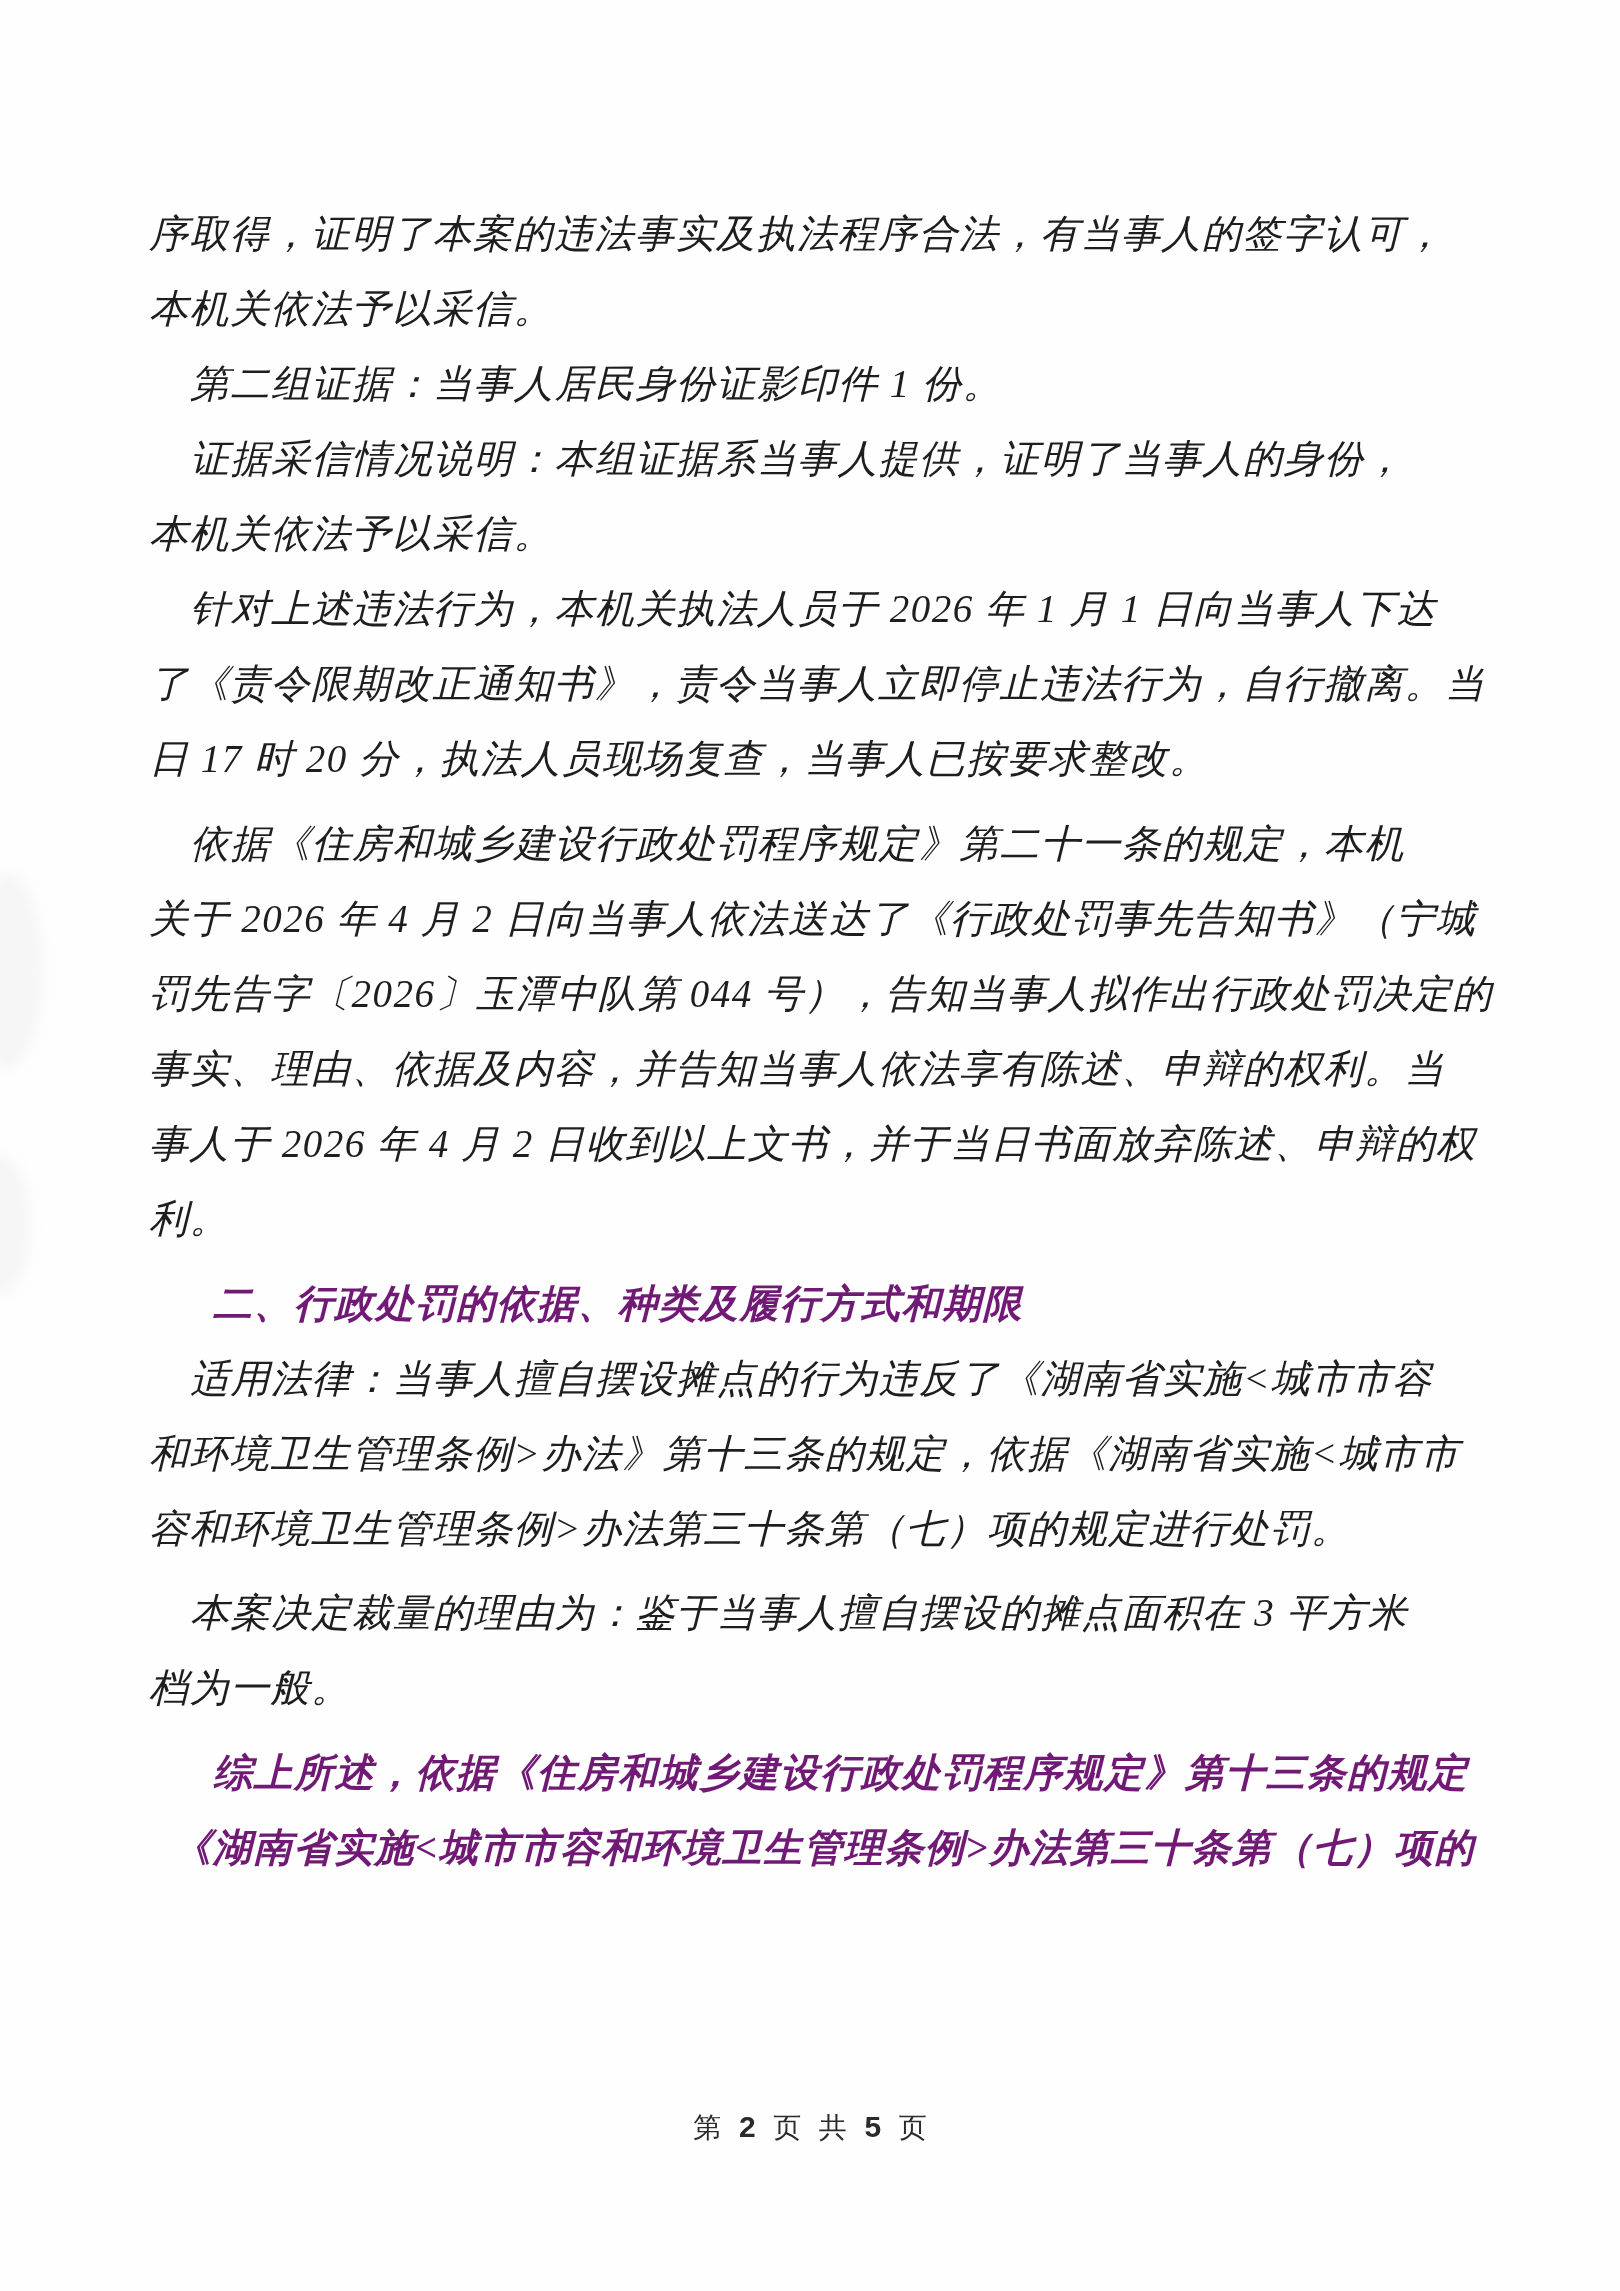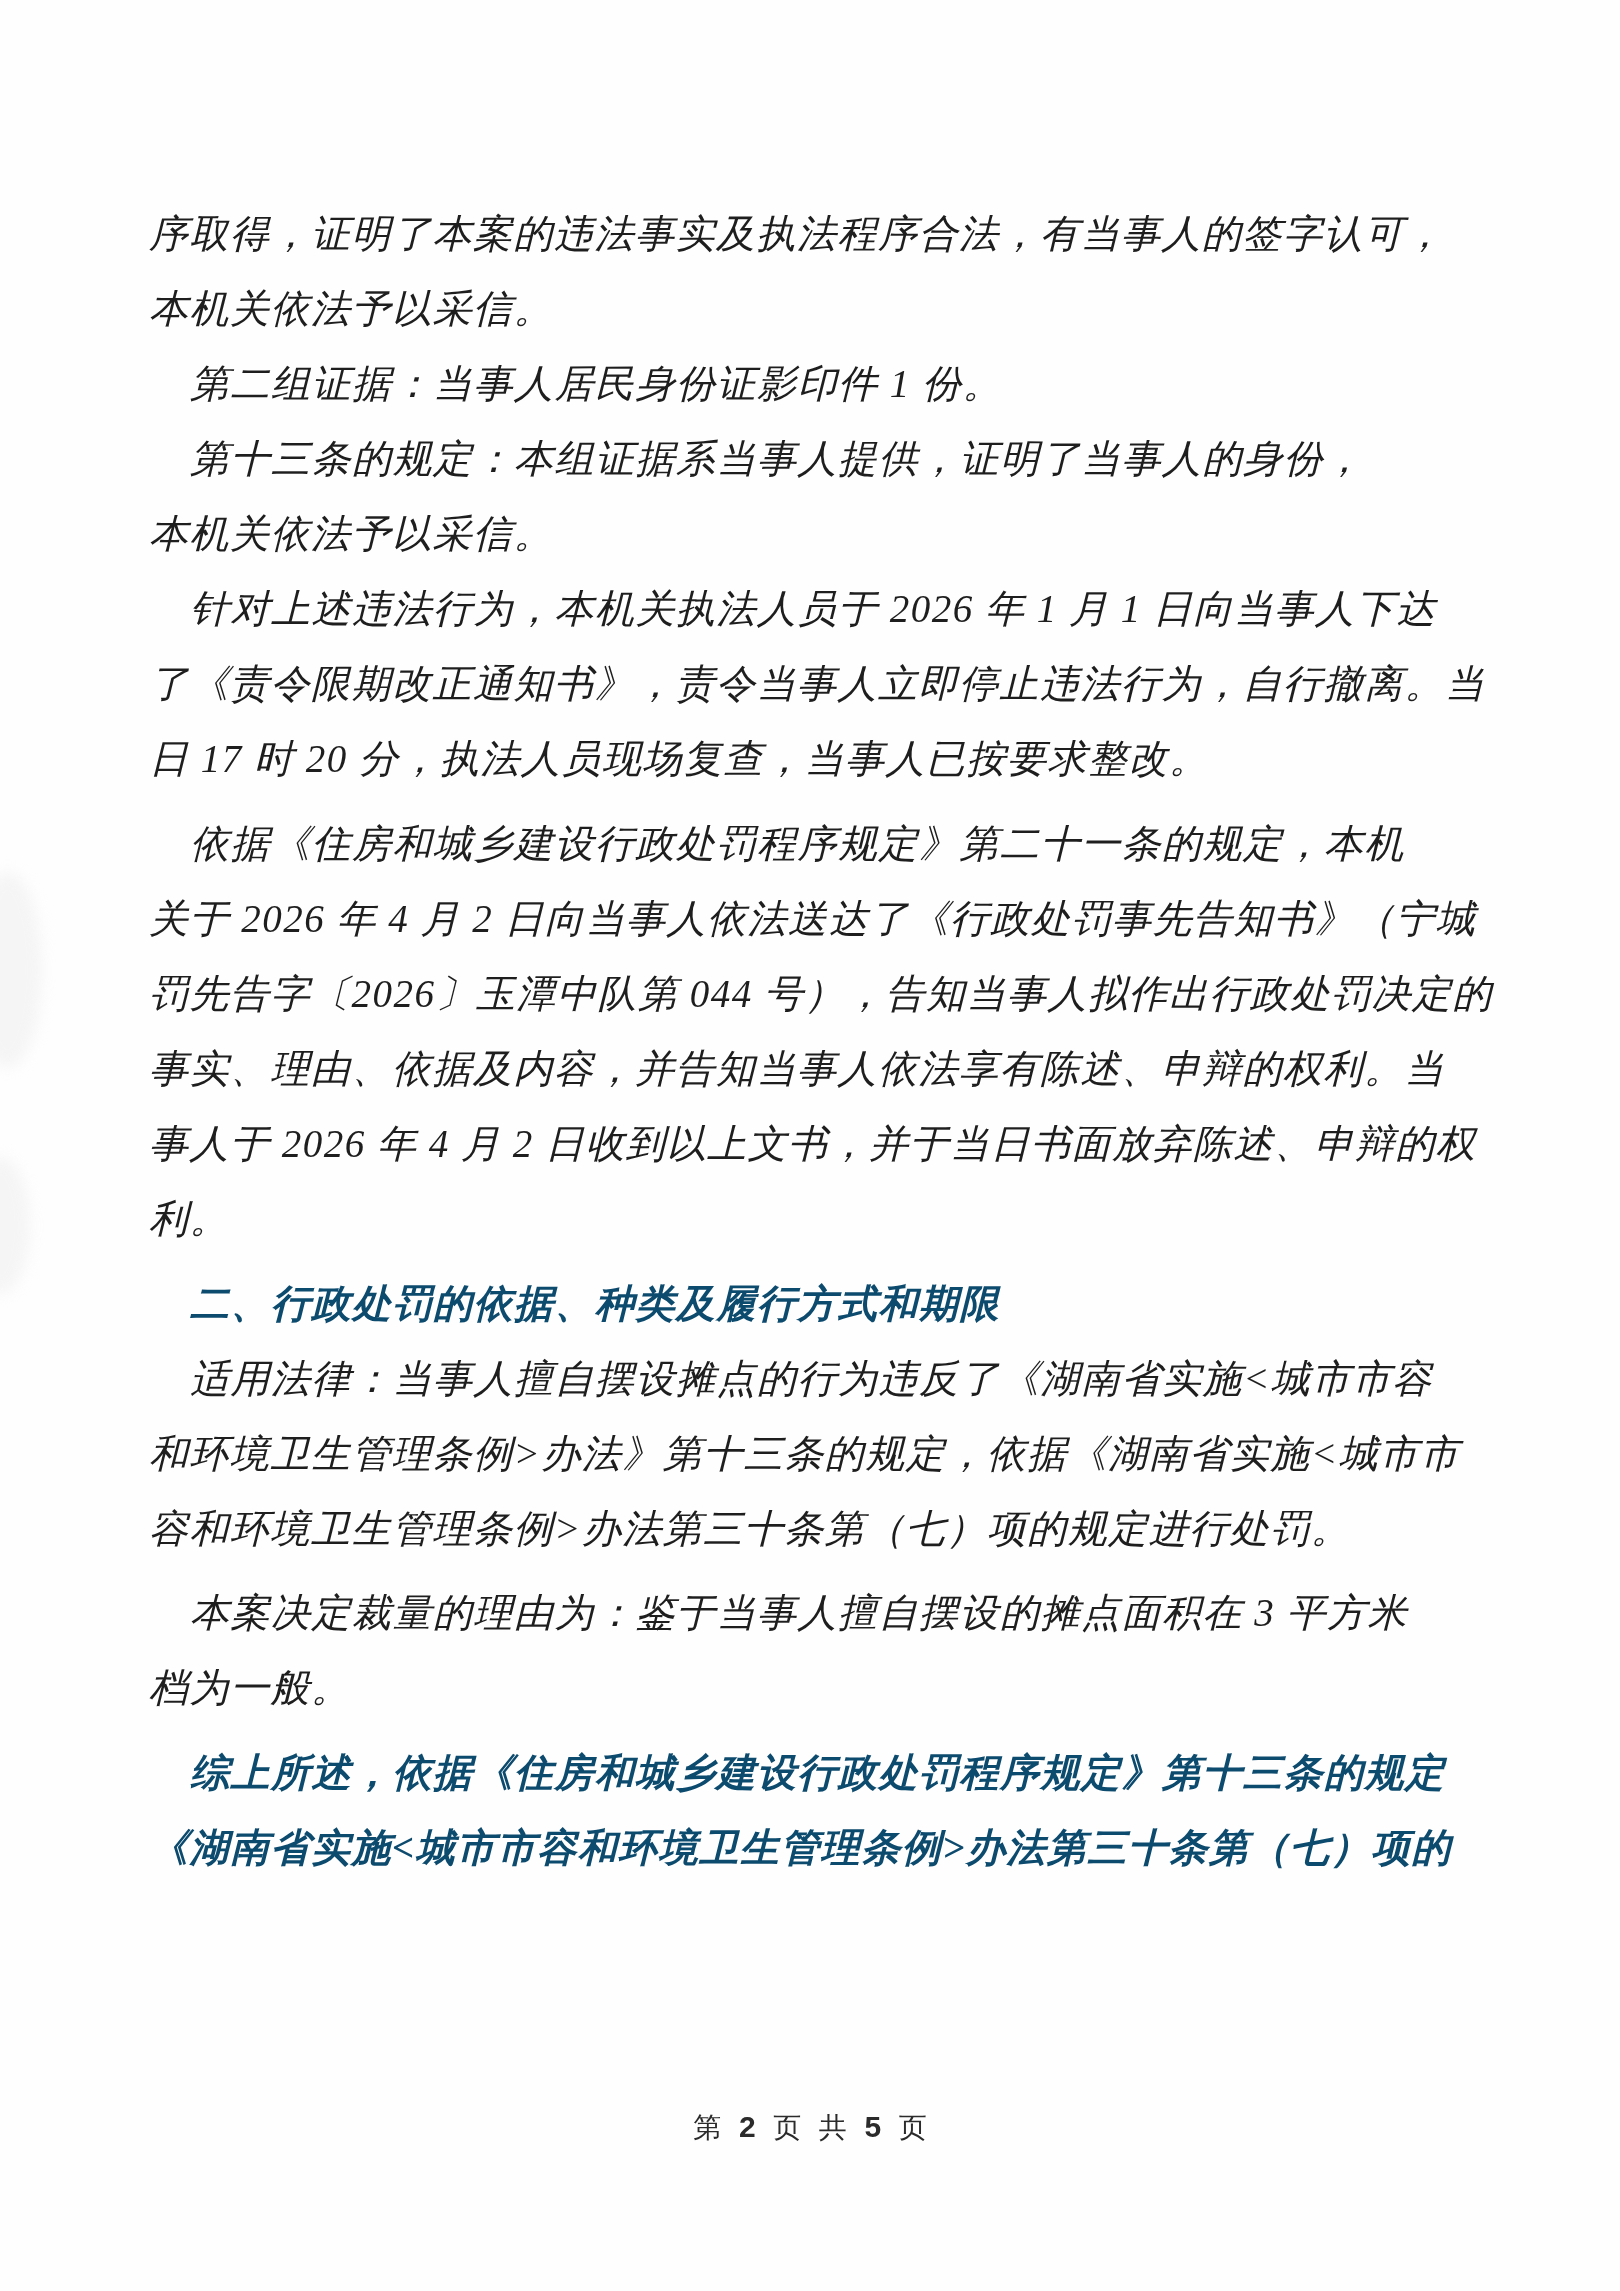--- a/index.html
+++ b/index.html
@@ -34,21 +34,21 @@
     color: #1e1e1e;
   }
   .line {
     font-size: 39px;
     line-height: 75px;
     letter-spacing: 1.5px;
     white-space: nowrap;
     font-style: italic;
   }
   .line.indent { text-indent: 41px; }
-  .line.bold   { font-weight: 700; color: #0c4a6e; }
+  .line.bold   { font-weight: 700; color: #701a75; margin-left: 23px; }
   .line.gap    { margin-top: 9.8px; }
   .footer {
     position: absolute;
     left: 0;
     top: 2105px;
     width: 100%;
     text-align: center;
     color: #2b2b2b;
     font-size: 28px;
     line-height: 43px;
@@ -65,21 +65,21 @@
 
 <div class="page">
 
   <div class="artifact a1"></div>
   <div class="artifact a2"></div>
 
   <main class="doc-body">
       <div class="line">序取得，证明了本案的违法事实及执法程序合法，有当事人的签字认可，</div>
       <div class="line">本机关依法予以采信。</div>
       <div class="line indent">第二组证据：当事人居民身份证影印件 1 份。</div>
-      <div class="line indent">第十三条的规定：本组证据系当事人提供，证明了当事人的身份，</div>
+      <div class="line indent">证据采信情况说明：本组证据系当事人提供，证明了当事人的身份，</div>
       <div class="line">本机关依法予以采信。</div>
       <div class="line indent">针对上述违法行为，本机关执法人员于 2026 年 1 月 1 日向当事人下达</div>
       <div class="line">了《责令限期改正通知书》，责令当事人立即停止违法行为，自行撤离。当</div>
       <div class="line">日 17 时 20 分，执法人员现场复查，当事人已按要求整改。</div>
       <div class="line indent gap">依据《住房和城乡建设行政处罚程序规定》第二十一条的规定，本机</div>
       <div class="line">关于 2026 年 4 月 2 日向当事人依法送达了《行政处罚事先告知书》（宁城</div>
       <div class="line">罚先告字〔2026〕玉潭中队第 044 号），告知当事人拟作出行政处罚决定的</div>
       <div class="line">事实、理由、依据及内容，并告知当事人依法享有陈述、申辩的权利。当</div>
       <div class="line">事人于 2026 年 4 月 2 日收到以上文书，并于当日书面放弃陈述、申辩的权</div>
       <div class="line">利。</div>

